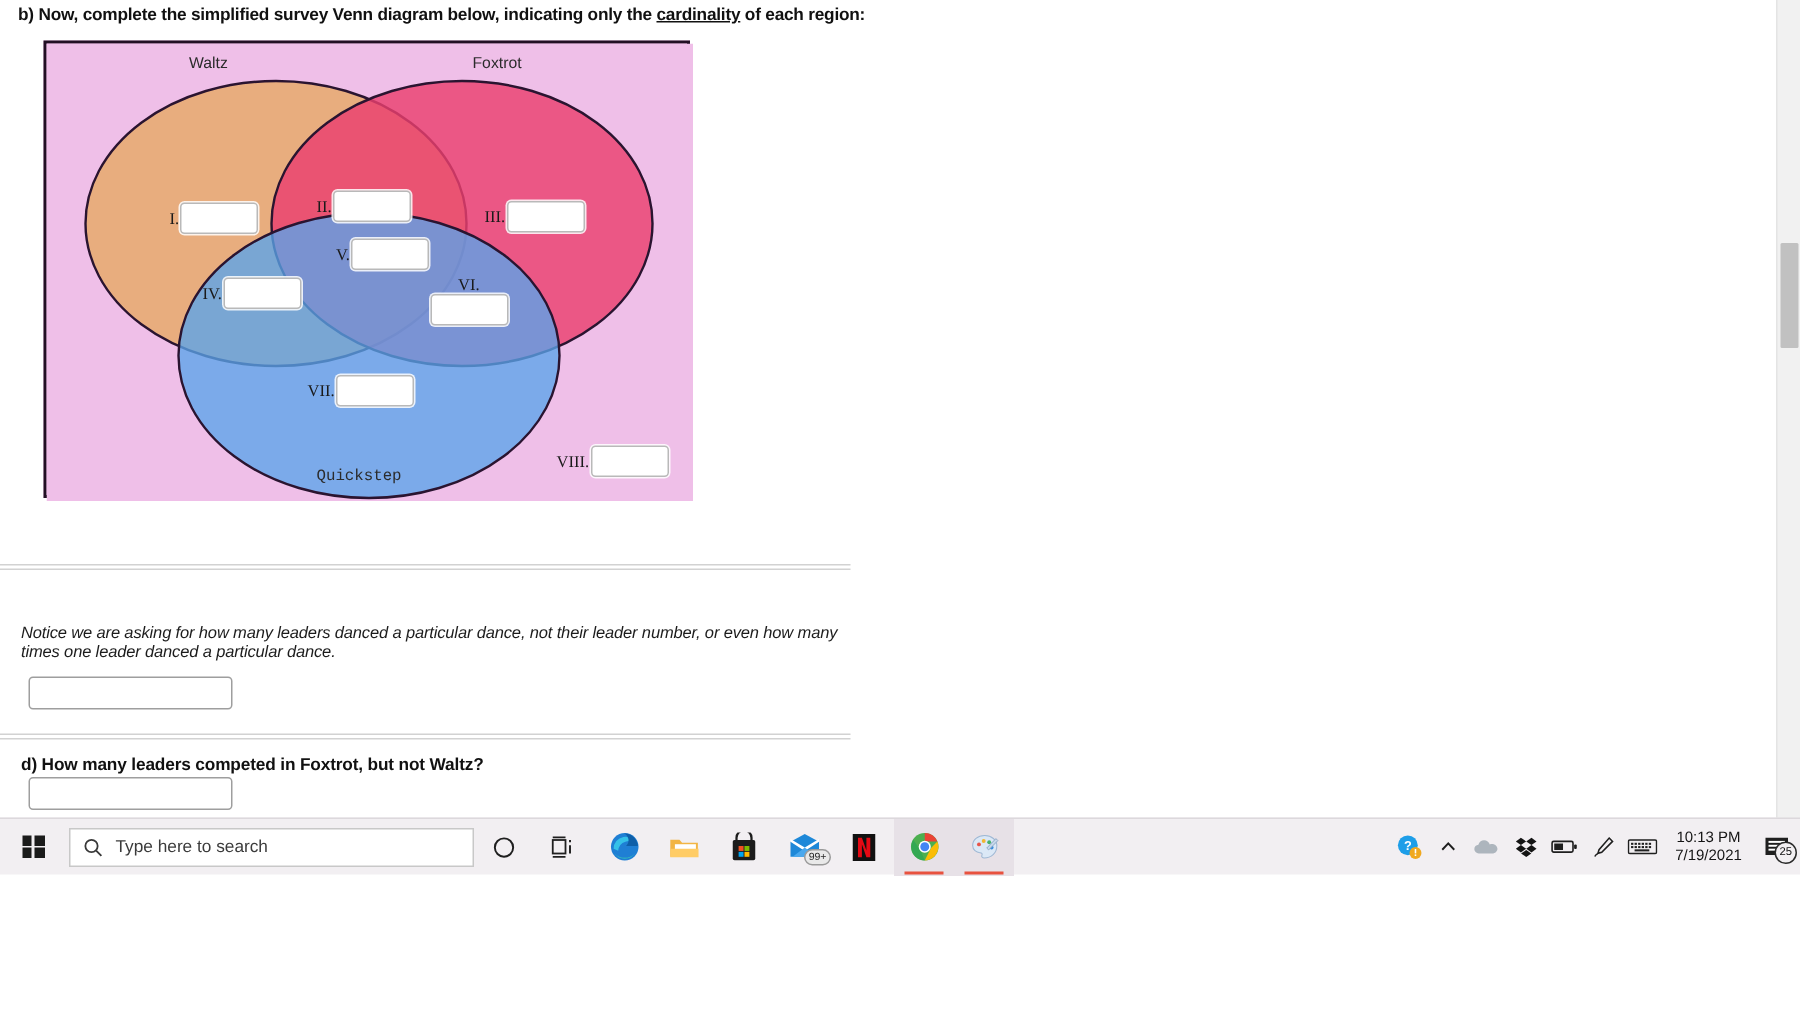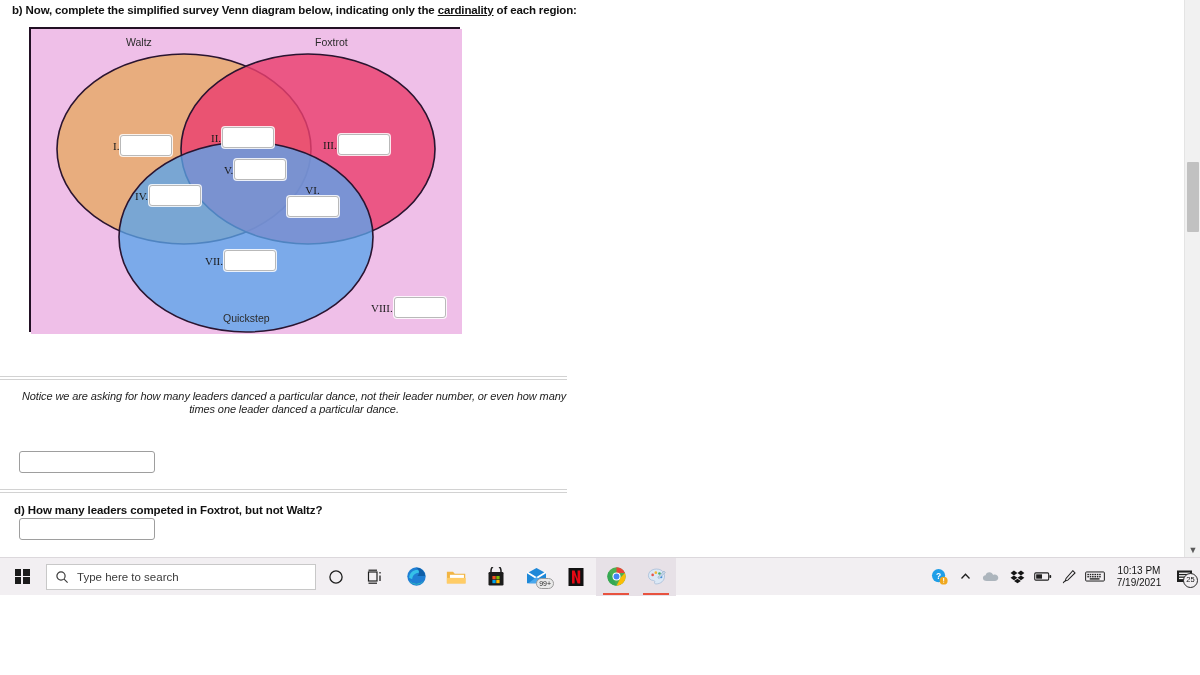--- a/index.html
+++ b/index.html
@@ -176,21 +176,21 @@
     text-align: center;
     font-size: 9px;
     color: #5a5a5a;
     line-height: 9px;
   }
 
   
   #taskbar {
     position: absolute;
     left: 0;
-    top: 557px;
+    top: 545px;
     width: 1200px;
     height: 38px;
     background: #f2eff2;
     border-top: 1px solid #dcd8dc;
     box-sizing: border-box;
     display: flex;
     align-items: center;
   }
   #start-btn {
     width: 44px;
@@ -325,21 +325,21 @@
           <ellipse cx="153" cy="120" rx="127" ry="95" fill="#e7ab6e" fill-opacity="0.88"></ellipse>
 
           <ellipse cx="277" cy="120" rx="127" ry="95" fill="#ea3f6f" fill-opacity="0.82"></ellipse>
 
           <ellipse cx="215" cy="208" rx="127" ry="95" fill="#5aa4ea" fill-opacity="0.78"></ellipse>
         </g>
       </svg>
 
       <div class="circle-label" style="left:95px; top:7px;">Waltz</div>
       <div class="circle-label" style="left:284px; top:7px;">Foxtrot</div>
-      <div class="circle-label" style="left:192px; top:283px;">Quickstep</div>
+      <div class="circle-label" style="left:180px; top:283px;font-family:Liberation Mono, monospace;">Quickstep</div>
 
       <div class="region" style="left:82px; top:106px;">
         <span class="rnum">I.</span>
         <input class="cell" type="text" value="" style="">
       </div>
 
       <div class="region" style="left:180px; top:98px;">
         <span class="rnum">II.</span>
         <input class="cell" type="text" value="" style="">
       </div>
@@ -373,21 +373,21 @@
         <span class="rnum">VIII.</span>
         <input class="cell" type="text" value="" style="">
       </div>
     </div>
 
     <div class="sep" style="top:376px;">
       <div class="l1"></div>
       <div class="l2"></div>
     </div>
 
-    <div class="body-italic" style="left:14px; top:390px;text-align:center;">Notice we are asking for how many leaders danced a particular dance, not their leader number, or even how many times one leader danced a particular dance.</div>
+    <div class="body-italic" style="left:14px; top:416px;">Notice we are asking for how many leaders danced a particular dance, not their leader number, or even how many times one leader danced a particular dance.</div>
 
     <input class="answer" type="text" style="left: 19px; top: 451px;" value="">
 
     <div class="sep" style="top:489px;">
       <div class="l1"></div>
       <div class="l2"></div>
     </div>
 
     <div class="body-bold" style="left:14px; top:504px;">d) How many leaders competed in Foxtrot, but not Waltz?</div>
     <input class="answer" type="text" style="left: 19px; top: 518px;" value="">

